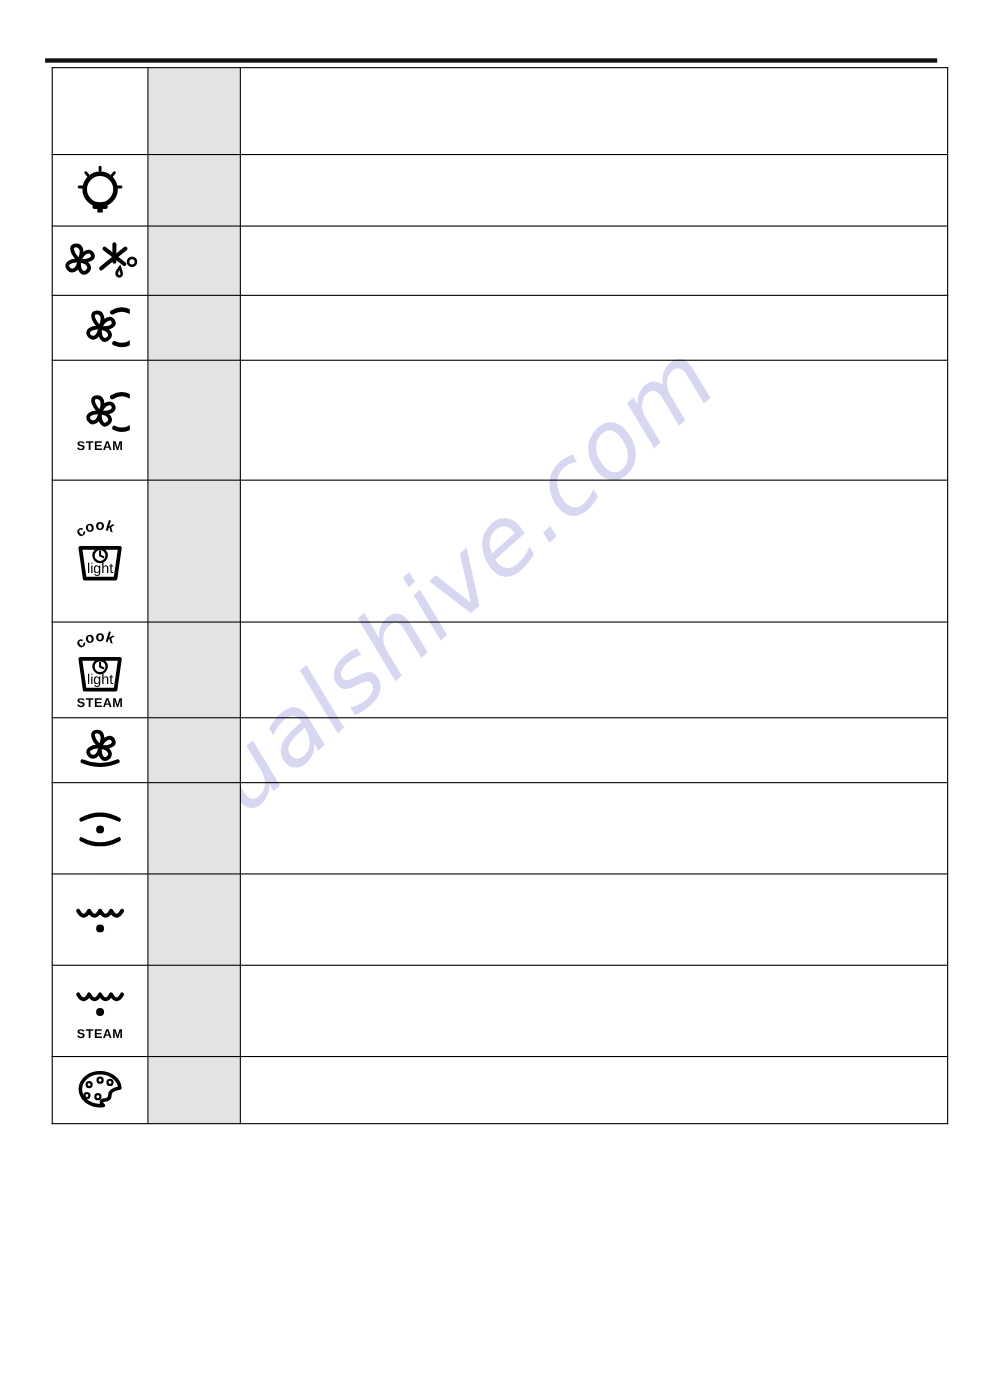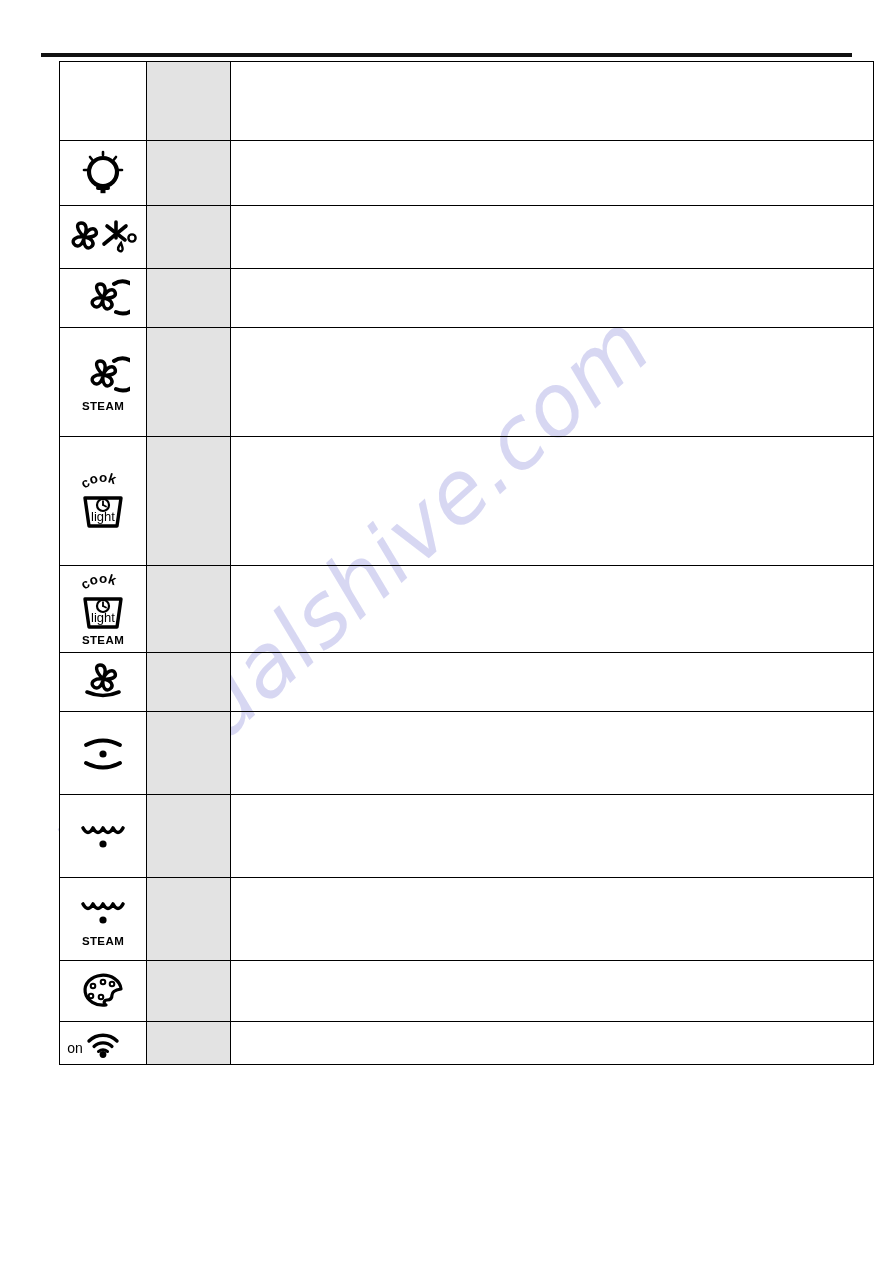--- a/index.html
+++ b/index.html
@@ -53,21 +53,21 @@
     left: 41px;
     top: 53px;
     width: 811px;
     height: 4px;
     background: #111;
   }
 
   
   #icon-table {
     position: absolute;
-    left: 59px;
+    left: 47px;
     top: 61px;
     width: 811px;
     border-collapse: collapse;
     table-layout: fixed;
   }
   #icon-table td {
     border: 1.3px solid #000;
     padding: 0;
     vertical-align: middle;
   }
@@ -328,34 +328,17 @@
               <circle cx="37" cy="17" r="2.3" fill="none" stroke="#000" stroke-width="2"></circle>
               <circle cx="16" cy="29" r="2.3" fill="none" stroke="#000" stroke-width="2"></circle>
               <circle cx="26" cy="30" r="2.3" fill="none" stroke="#000" stroke-width="2"></circle>
             </svg>
           </div>
         </td>
         <td class="col-shaded"></td>
         <td class="col-desc"></td>
       </tr>
 
-      <tr>
-        <td class="col-icon" style="height:42px">
-          <div class="icon-wrap">
-            <svg class="glyph" width="76" height="36" viewBox="0 0 76 36">
-              <text x="10" y="28" text-anchor="middle" font-family="Liberation Sans, sans-serif" font-size="14" fill="#000">on</text>
-              <g fill="none" stroke="#000" stroke-linecap="round">
-                <path d="M24 16 a20 20 0 0 1 28 0" stroke-width="3.4"></path>
-                <path d="M29 21.5 a13 13 0 0 1 18 0" stroke-width="3.2"></path>
-                <path d="M33.5 26.5 a7.5 7.5 0 0 1 9 0" stroke-width="3"></path>
-              </g>
-              <circle cx="38" cy="29.5" r="3.4" fill="#000"></circle>
-            </svg>
-          </div>
-        </td>
-        <td class="col-shaded"></td>
-        <td class="col-desc"></td>
-      </tr>
 
 
     </tbody>
   </table>
 </div>
 
 </body></html>

